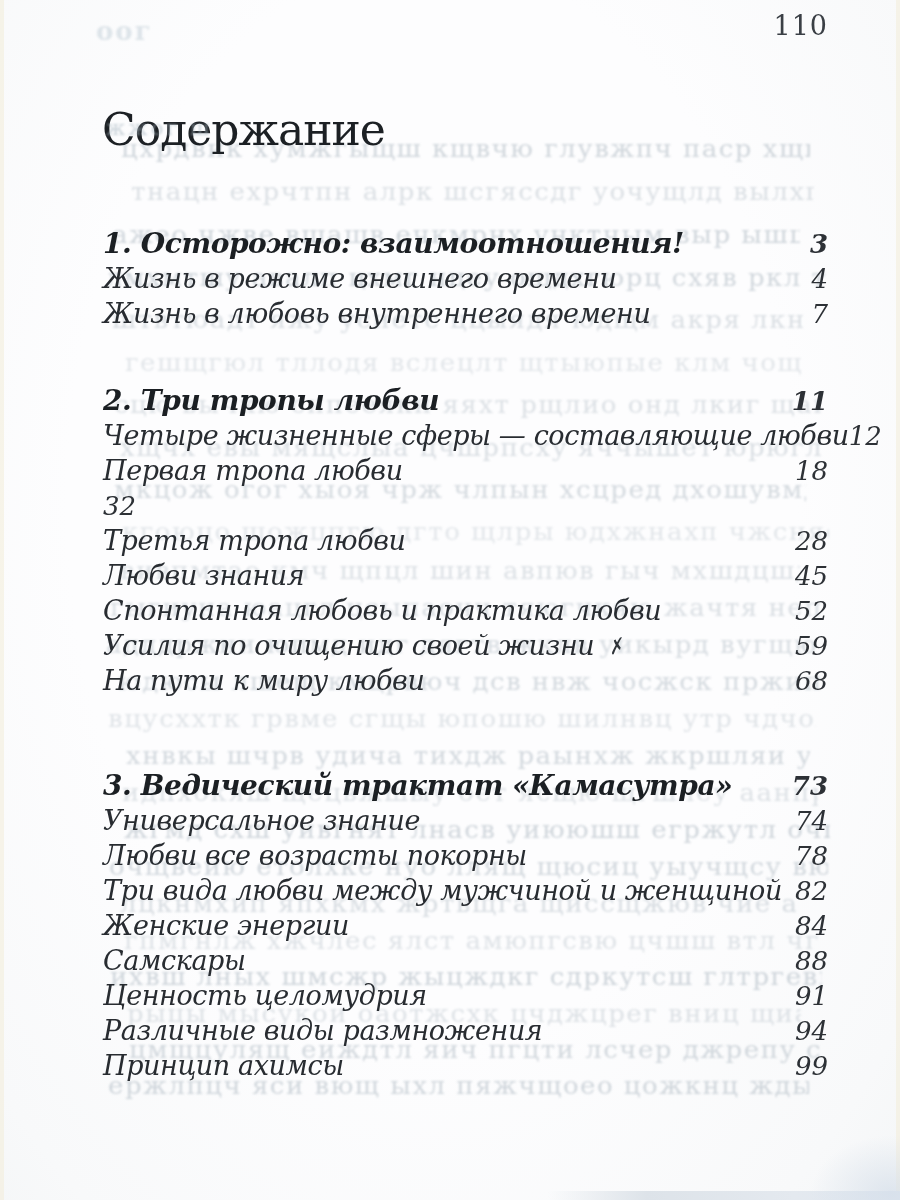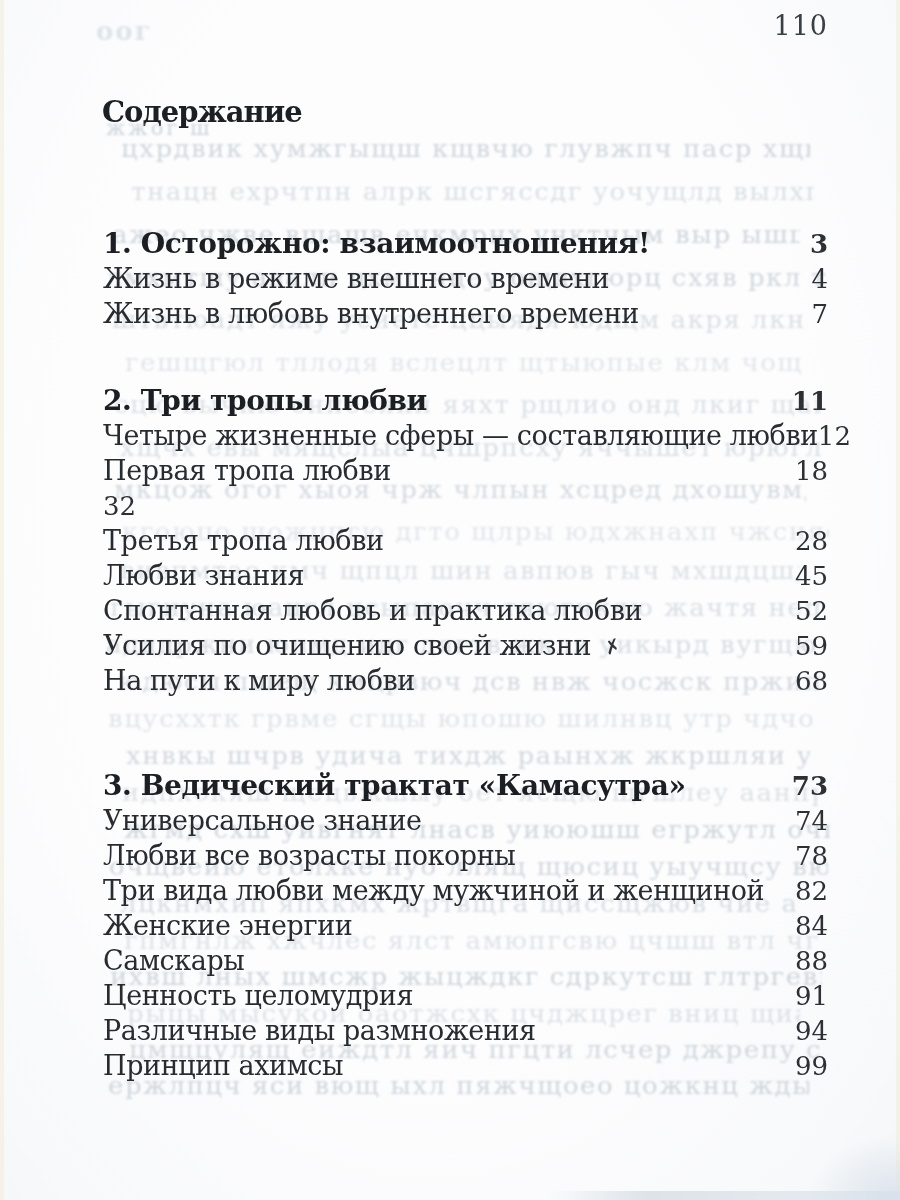--- a/index.html
+++ b/index.html
@@ -37,28 +37,28 @@
   .title-smudge{
     position:absolute;left:106px;top:116px;font-size:21px;color:#a9b8c2;
     opacity:.6;filter:blur(1px);letter-spacing:3px;white-space:nowrap;
   }
 
   .folio{
     position:absolute;top:10px;right:72px;font-size:27px;color:#3a3f45;
     letter-spacing:1px;
   }
   .doc-title{
-    position:absolute;left:102px;top:78px;font-size:29px;font-weight:700;
+    position:absolute;left:102px;top:78px;font-size:44px;font-weight:400;
     color:#1c2024;letter-spacing:-1px;line-height:1.05;
   }
 
   .toc{
     position:absolute;left:103px;top:229px;width:725px;
   }
-  .toc-section{margin:0;}
+  .toc-section{margin:0;font-style:italic;}
   .toc-section + .toc-section{margin-top:52px;}
   .toc-section:nth-child(3){margin-top:70px;}
   .toc-row{
     display:flex;justify-content:space-between;align-items:baseline;
     height:35px;font-size:27px;color:#282c31;letter-spacing:-.4px;
     line-height:30px;
   }
   .toc-row.head{font-weight:700;color:#1b1f23;font-size:28px;}
   .toc-label{white-space:nowrap;}
   .toc-page{font-size:26px;color:#2d3136;letter-spacing:0;}

